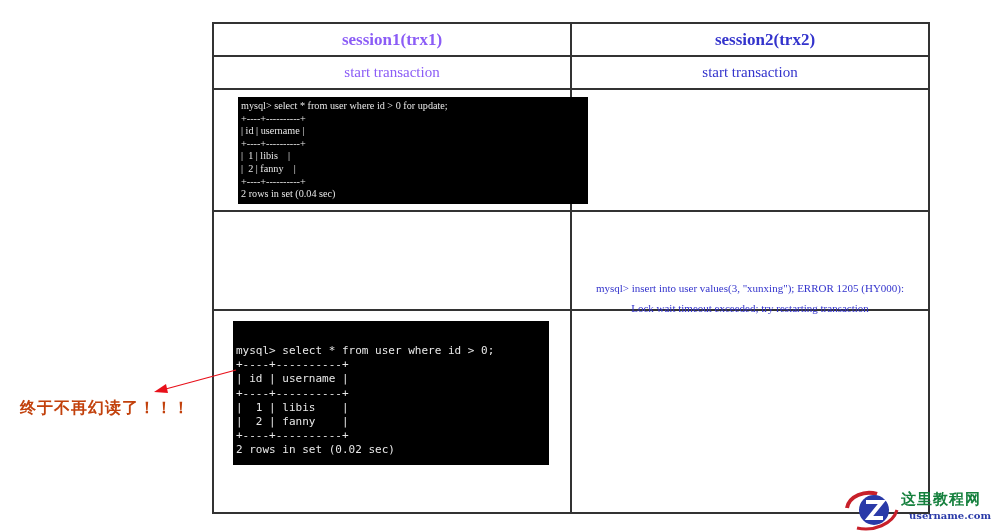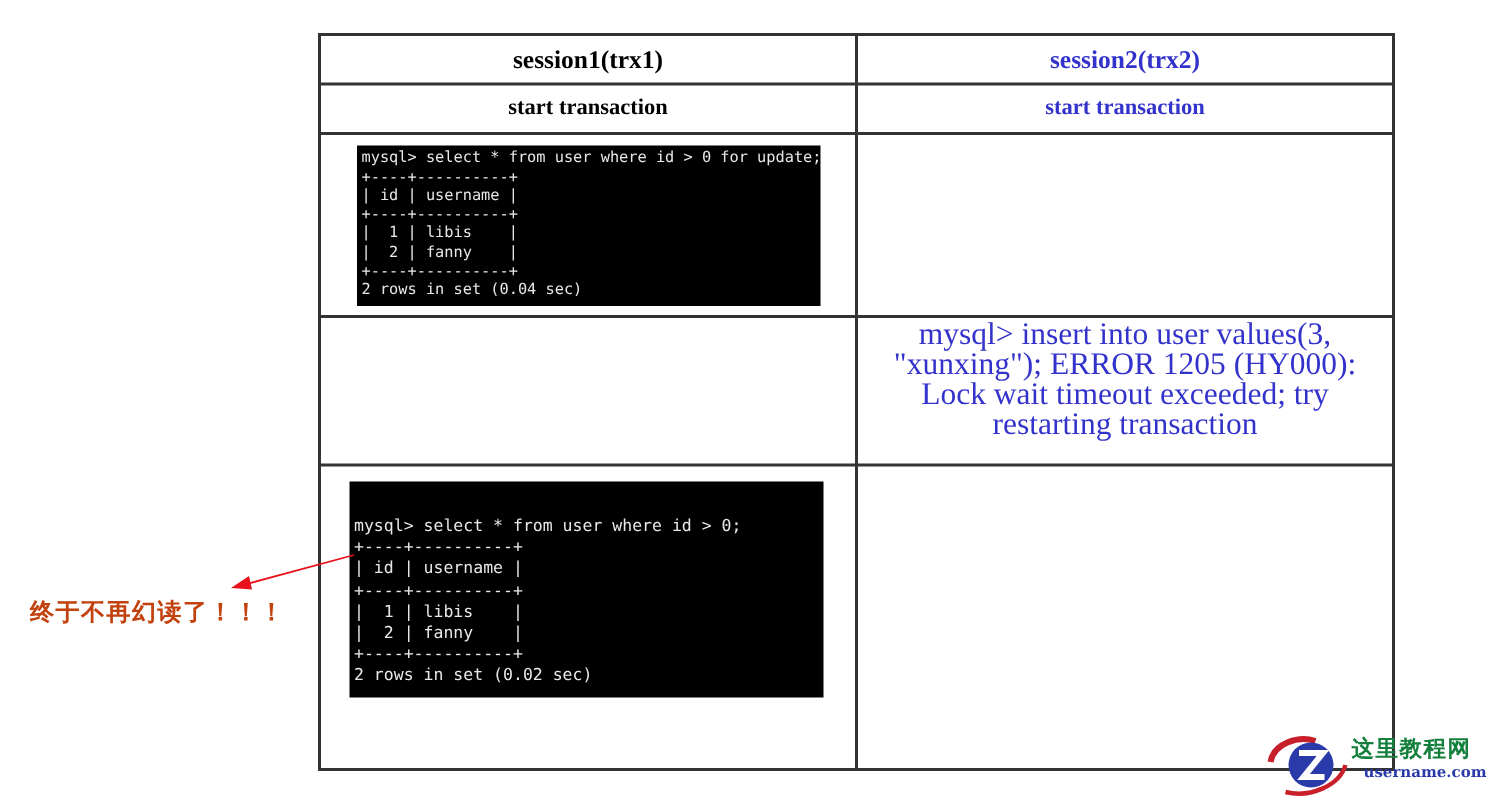--- a/index.html
+++ b/index.html
@@ -1,25 +1,25 @@
 <!DOCTYPE html>
 <html><head>
   <meta charset="utf-8">
   <style>
     html, body { margin: 0; padding: 0; background: #ffffff; }
     body { width: 992px; height: 531px; position: relative; overflow: hidden; font-family: "Liberation Serif", serif; }
     .hline { position: absolute; left: 212px; width: 718px; height: 2px; background: #333333; }
     .vline { position: absolute; width: 2px; background: #333333; }
 
     .cell { position: absolute; display: flex; align-items: center; justify-content: center; text-align: center; box-sizing: border-box; }
-    .red { color: #000000; }
+    .red { color: #8b5cf6; }
     .blue { color: #3333cc; }
     .hdr { font-weight: bold; font-size: 17px; }
-    .sub { font-size: 15px; font-weight: bold; }
-    .err { font-size: 21px; line-height: 20px; padding: 0 20px; }
+    .sub { font-size: 15px; }
+    .err { font-size: 11px; line-height: 20px; padding: 0 20px; margin-top: 46px; }
 
     .term { position: absolute; background: #000000; color: #e8e8e8; font-family: "DejaVu Sans Mono", monospace; font-size: 10.2px; line-height: 12.6px; white-space: pre; padding: 3px 3px; box-sizing: border-box; overflow: hidden; }
 
     .note { position: absolute; left: 20px; top: 398px; color: #c2410c; font-family: "DejaVu Sans", sans-serif; font-weight: bold; font-size: 16px; letter-spacing: 1px; }
     .arrow { position: absolute; left: 150px; top: 366px; }
 
     .logo { position: absolute; left: 843px; top: 488px; width: 149px; height: 43px; }
     .logo-cn { position: absolute; left: 58px; top: 2px; font-family: "DejaVu Serif", serif; font-weight: bold; font-size: 15px; color: #15803d; letter-spacing: 1px; }
     .logo-en { position: absolute; left: 66px; top: 22px; font-family: "DejaVu Serif", serif; font-weight: bold; font-size: 10px; color: #2a3aa8; }
   </style>
@@ -30,26 +30,26 @@
 <div class="hline" style="top:55px;"></div>
 <div class="hline" style="top:88px;"></div>
 <div class="hline" style="top:210px;"></div>
 <div class="hline" style="top:309px;"></div>
 <div class="hline" style="top:512px;"></div>
 <div class="vline" style="left:212px; top:22px; height:492px;"></div>
 <div class="vline" style="left:570px; top:22px; height:492px;"></div>
 <div class="vline" style="left:928px; top:22px; height:492px;"></div>
 
 <div class="cell hdr red" style="left:214px; top:24px; width:356px; height:31px;">session1(trx1)</div>
-<div class="cell hdr blue" style="left:572px; top:24px; width:356px; height:31px;">session2(trx2)</div>
+<div class="cell hdr blue" style="left:587px; top:24px; width:356px; height:31px;">session2(trx2)</div>
 
 <div class="cell sub red" style="left:214px; top:57px; width:356px; height:31px;">start transaction</div>
 <div class="cell sub blue" style="left:572px; top:57px; width:356px; height:31px;">start transaction</div>
 
-<div class="term" style="left:238px; top:97px; width:309px; height:107px;">mysql&gt; select * from user where id &gt; 0 for update;
+<div class="term" style="left:238px; top:97px; width:350px; height:107px;font-family:Liberation Serif, serif;">mysql&gt; select * from user where id &gt; 0 for update;
 +----+----------+
 | id | username |
 +----+----------+
 |  1 | libis    |
 |  2 | fanny    |
 +----+----------+
 2 rows in set (0.04 sec)</div>
 
 <div class="cell err blue" style="left:572px; top:212px; width:356px; height:80px; align-items:center;">mysql&gt; insert into user values(3, "xunxing"); ERROR 1205 (HY000): Lock wait timeout exceeded; try restarting transaction</div>
 

